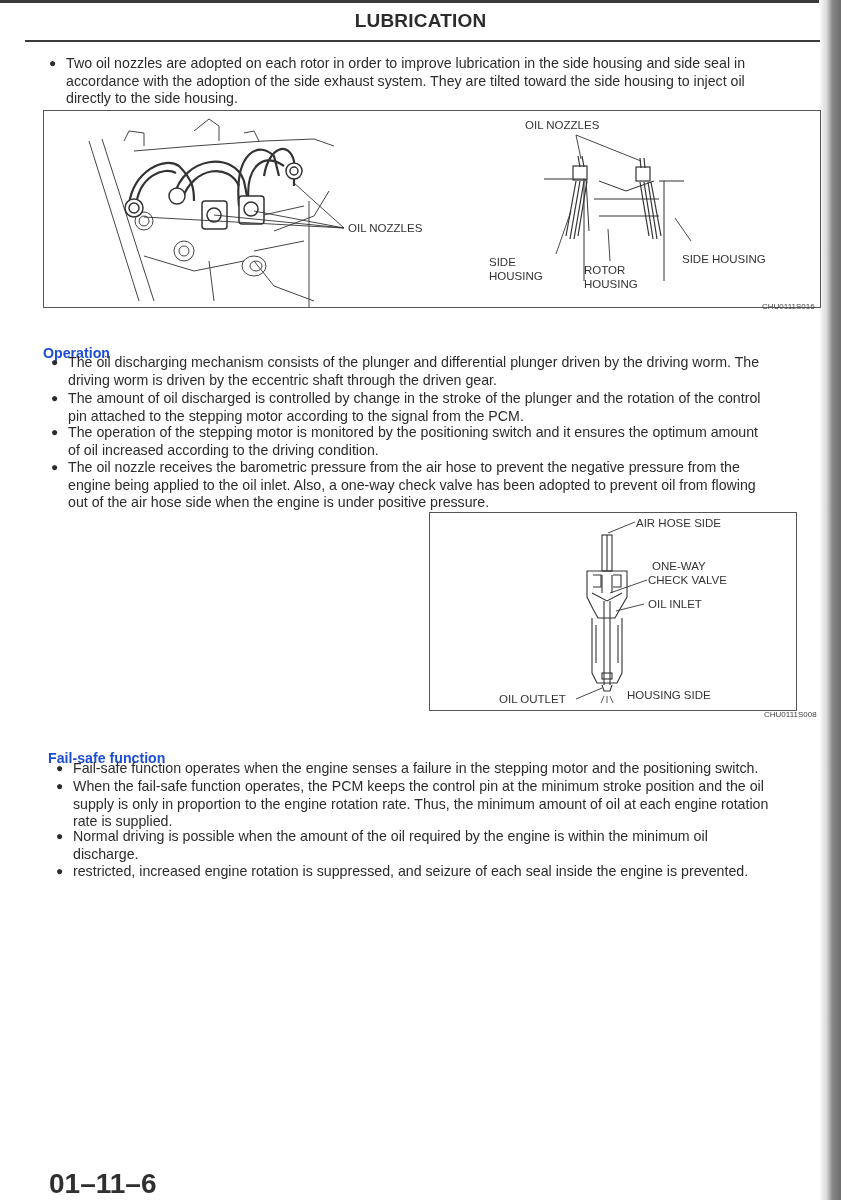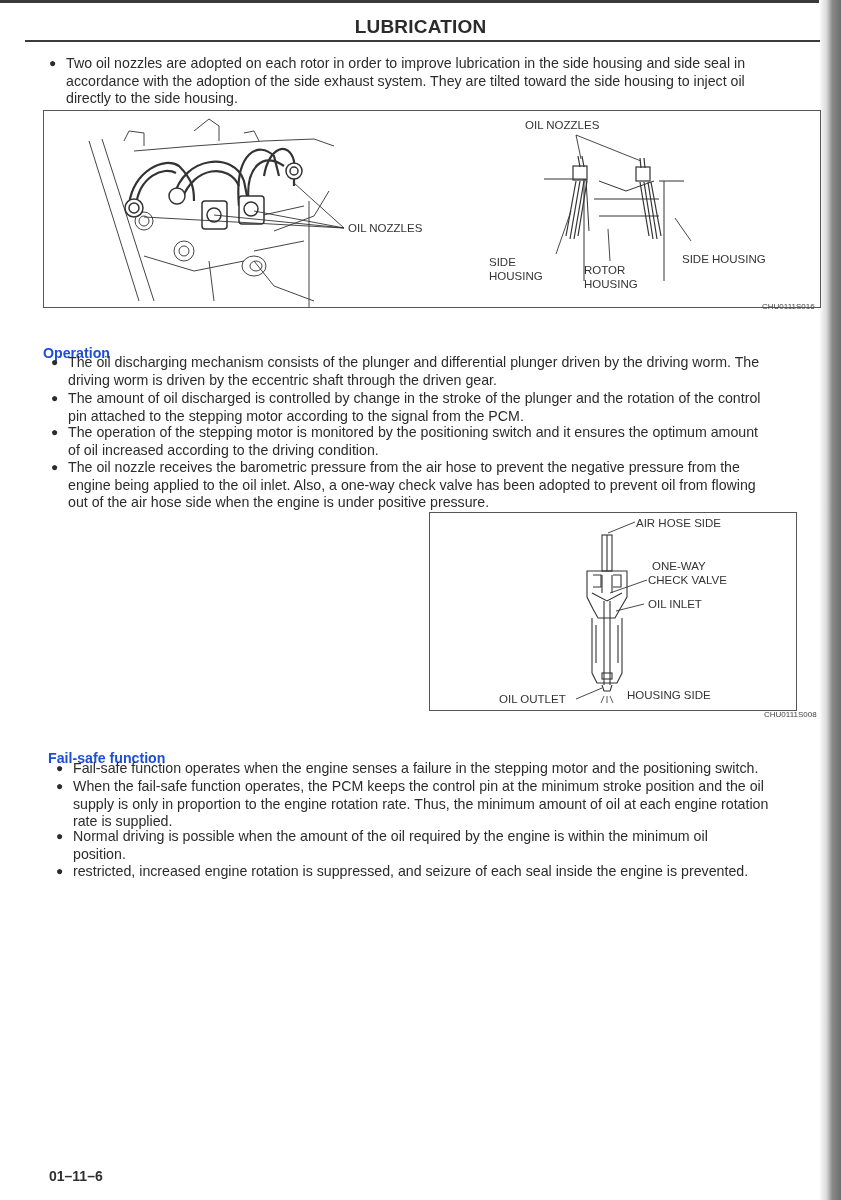--- a/index.html
+++ b/index.html
@@ -5,30 +5,30 @@
   html, body { margin:0; padding:0; }
   body {
     width:841px; height:1200px; position:relative; overflow:hidden;
     background:#ffffff;
     font-family:"Liberation Sans", sans-serif;
     color:#2a2a2a;
   }
   .topbar { position:absolute; left:0; top:0; width:841px; height:3px; background:#3a3a3a; }
   .binding { position:absolute; right:0; top:0; width:22px; height:1200px;
     background:linear-gradient(to right,#ffffff 0%,#d8d8d8 35%,#8a8a8a 60%,#6d6d6d 100%); }
-  .title { position:absolute; left:0; width:841px; top:16px; text-align:center;
+  .title { position:absolute; left:0; width:841px; top:10px; text-align:center;
     font-weight:bold; font-size:19px; letter-spacing:0.2px; color:#2b2b2b; }
   .title-rule { position:absolute; left:25px; top:40px; width:795px; height:2px; background:#3b3b3b; }
   .para { position:absolute; font-size:14.2px; line-height:17.5px; color:#2c2c2c; }
   .bullet { position:absolute; left:-17px; top:0; font-size:12px; }
   .heading { position:absolute; font-weight:bold; font-size:14.2px; color:#1d4ed8; }
   .figure { position:absolute; border:1px solid #555; background:#fff; }
   .fig-code { position:absolute; font-size:8px; color:#444; }
   .lbl { font-family:"Liberation Sans", sans-serif; font-size:11.5px; fill:#333; }
-  .pageno { position:absolute; left:49px; top:1168px; font-weight:bold; font-size:14px; color:#2f2f2f; }
+  .pageno { position:absolute; left:49px; top:1168px; font-weight:bold; font-size:28px; color:#2f2f2f; }
 </style>
 </head>
 <body>
 
 <div class="topbar"></div>
 <div class="binding"></div>
 
 <div class="title">LUBRICATION</div>
 <div class="title-rule"></div>
 
@@ -209,20 +209,20 @@
 </div>
 <div class="para" style="left:73px; top:778px; width:760px;">
   <span class="bullet">●</span>
   <div>When the fail-safe function operates, the PCM keeps the control pin at the minimum stroke position and the oil</div>
   <div>supply is only in proportion to the engine rotation rate. Thus, the minimum amount of oil at each engine rotation</div>
   <div>rate is supplied.</div>
 </div>
 <div class="para" style="left:73px; top:828px; width:760px;">
   <span class="bullet">●</span>
   <div>Normal driving is possible when the amount of the oil required by the engine is within the minimum oil</div>
-  <div>position.</div>
+  <div>discharge.</div>
 </div>
 <div class="para" style="left:73px; top:863px; width:760px;">
   <span class="bullet">●</span>
   <div>restricted, increased engine rotation is suppressed, and seizure of each seal inside the engine is prevented.</div>
 </div>
 
 <div class="pageno">01–11–6</div>
 
 </body></html>

